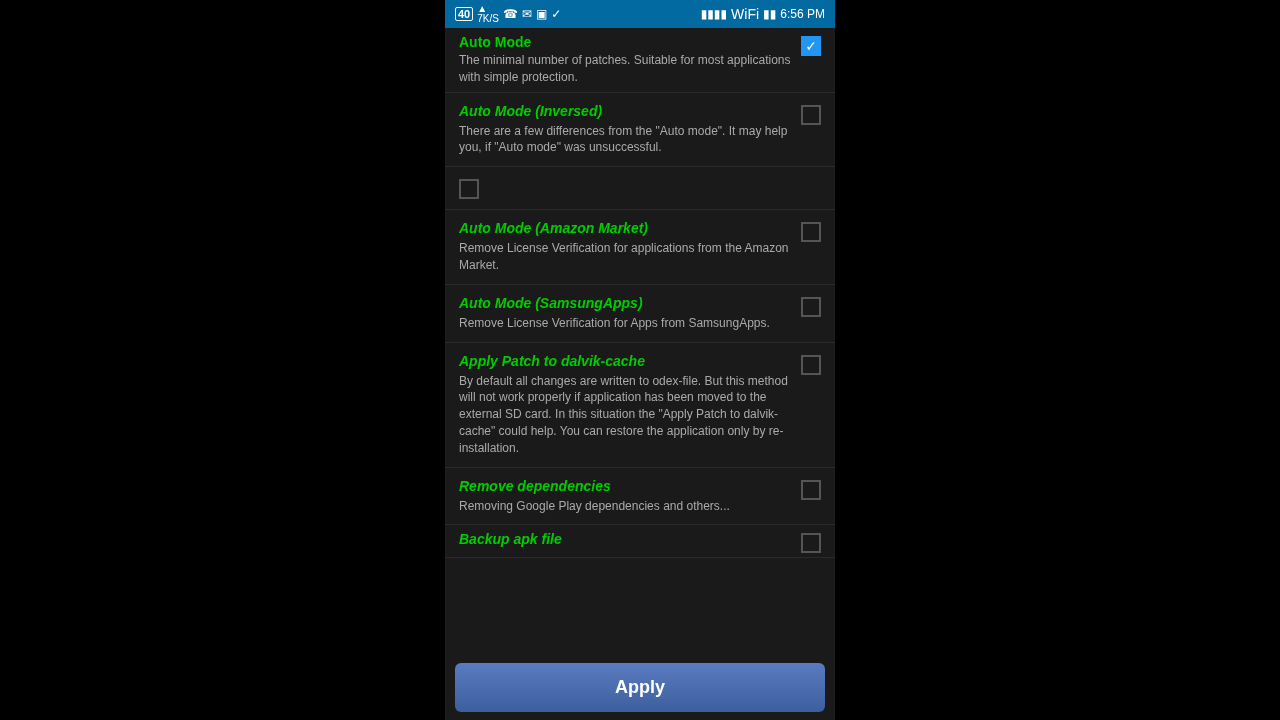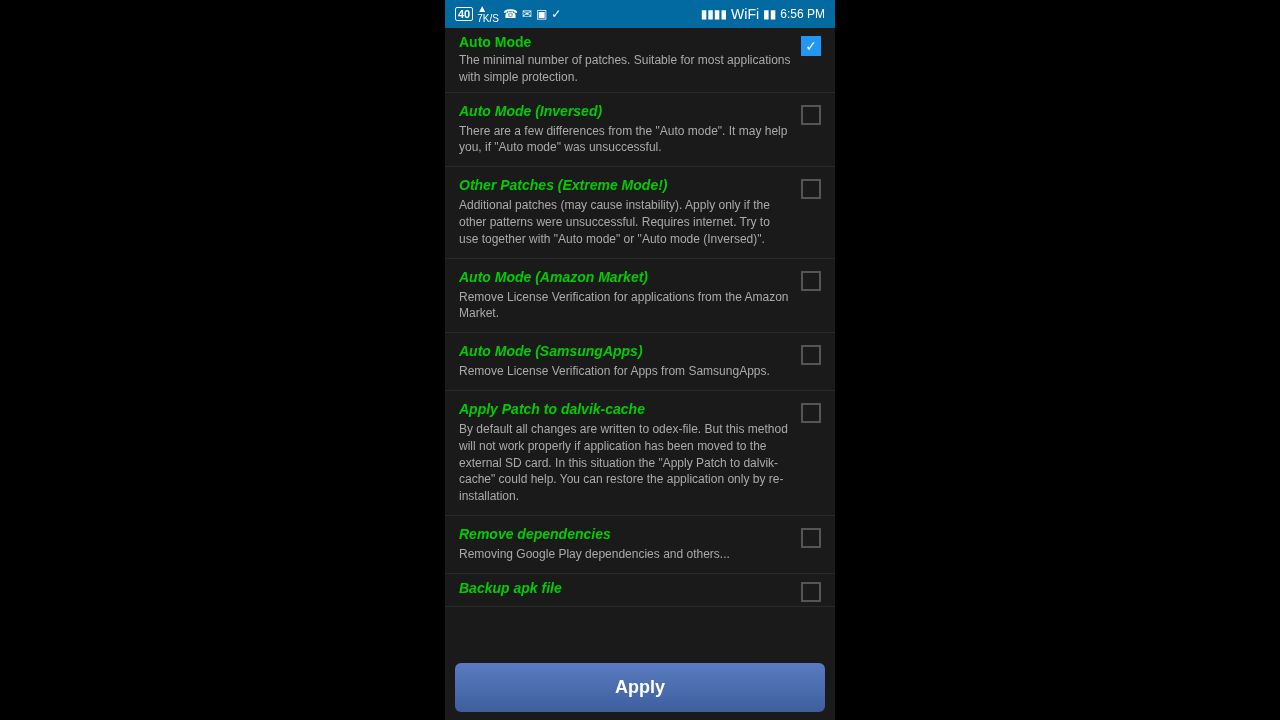--- a/index.html
+++ b/index.html
@@ -176,24 +176,20 @@
 
       <div class="option-item">
         <div class="option-content">
           <div class="option-title">Auto Mode (Inversed)</div>
           <div class="option-desc">There are a few differences from the "Auto mode". It may help you, if "Auto mode" was unsuccessful.</div>
         </div>
         <div class="checkbox"></div>
       </div>
 
       <div class="option-item">
-        <div class="option-content">
-          <div class="option-title">Other Patches (Extreme Mode!)</div>
-          <div class="option-desc">Additional patches (may cause instability). Apply only if the other patterns were unsuccessful. Requires internet. Try to use together with "Auto mode" or "Auto mode (Inversed)".</div>
-        </div>
         <div class="checkbox"></div>
       </div>
 
       <div class="option-item">
         <div class="option-content">
           <div class="option-title">Auto Mode (Amazon Market)</div>
           <div class="option-desc">Remove License Verification for applications from the Amazon Market.</div>
         </div>
         <div class="checkbox"></div>
       </div>

